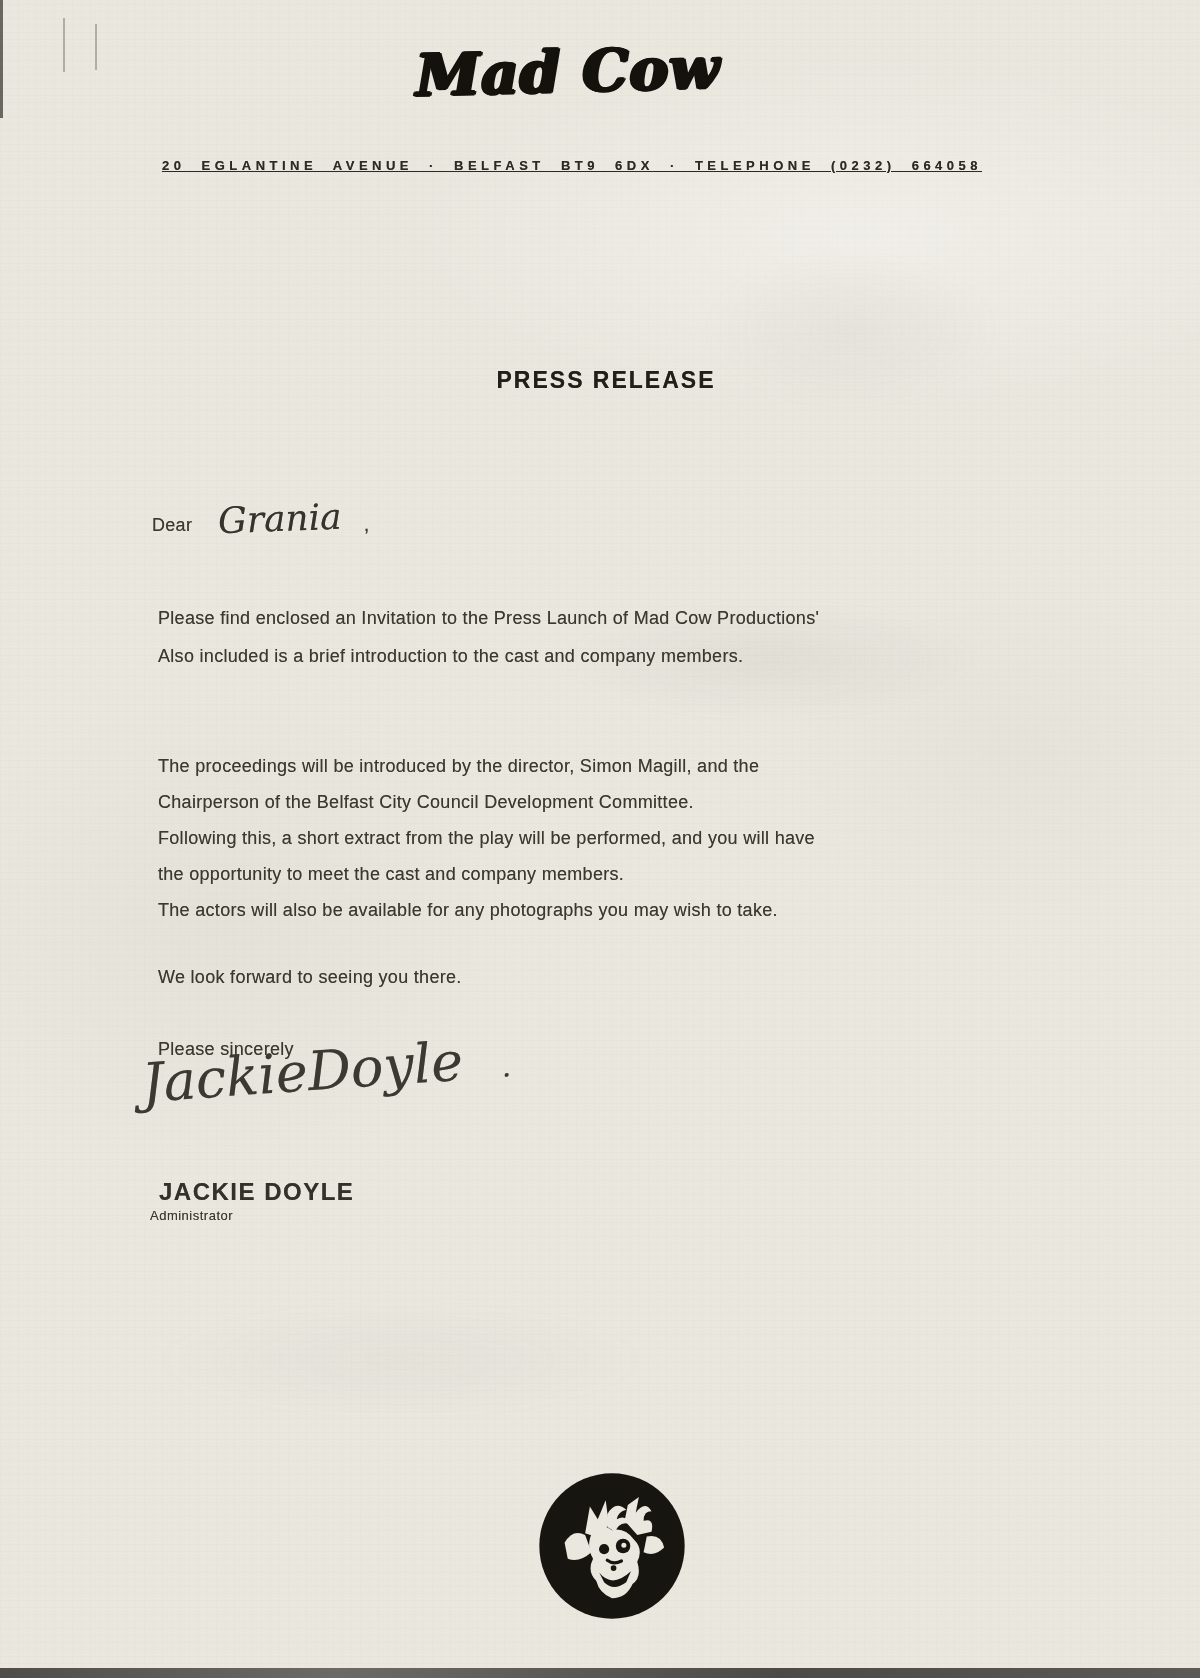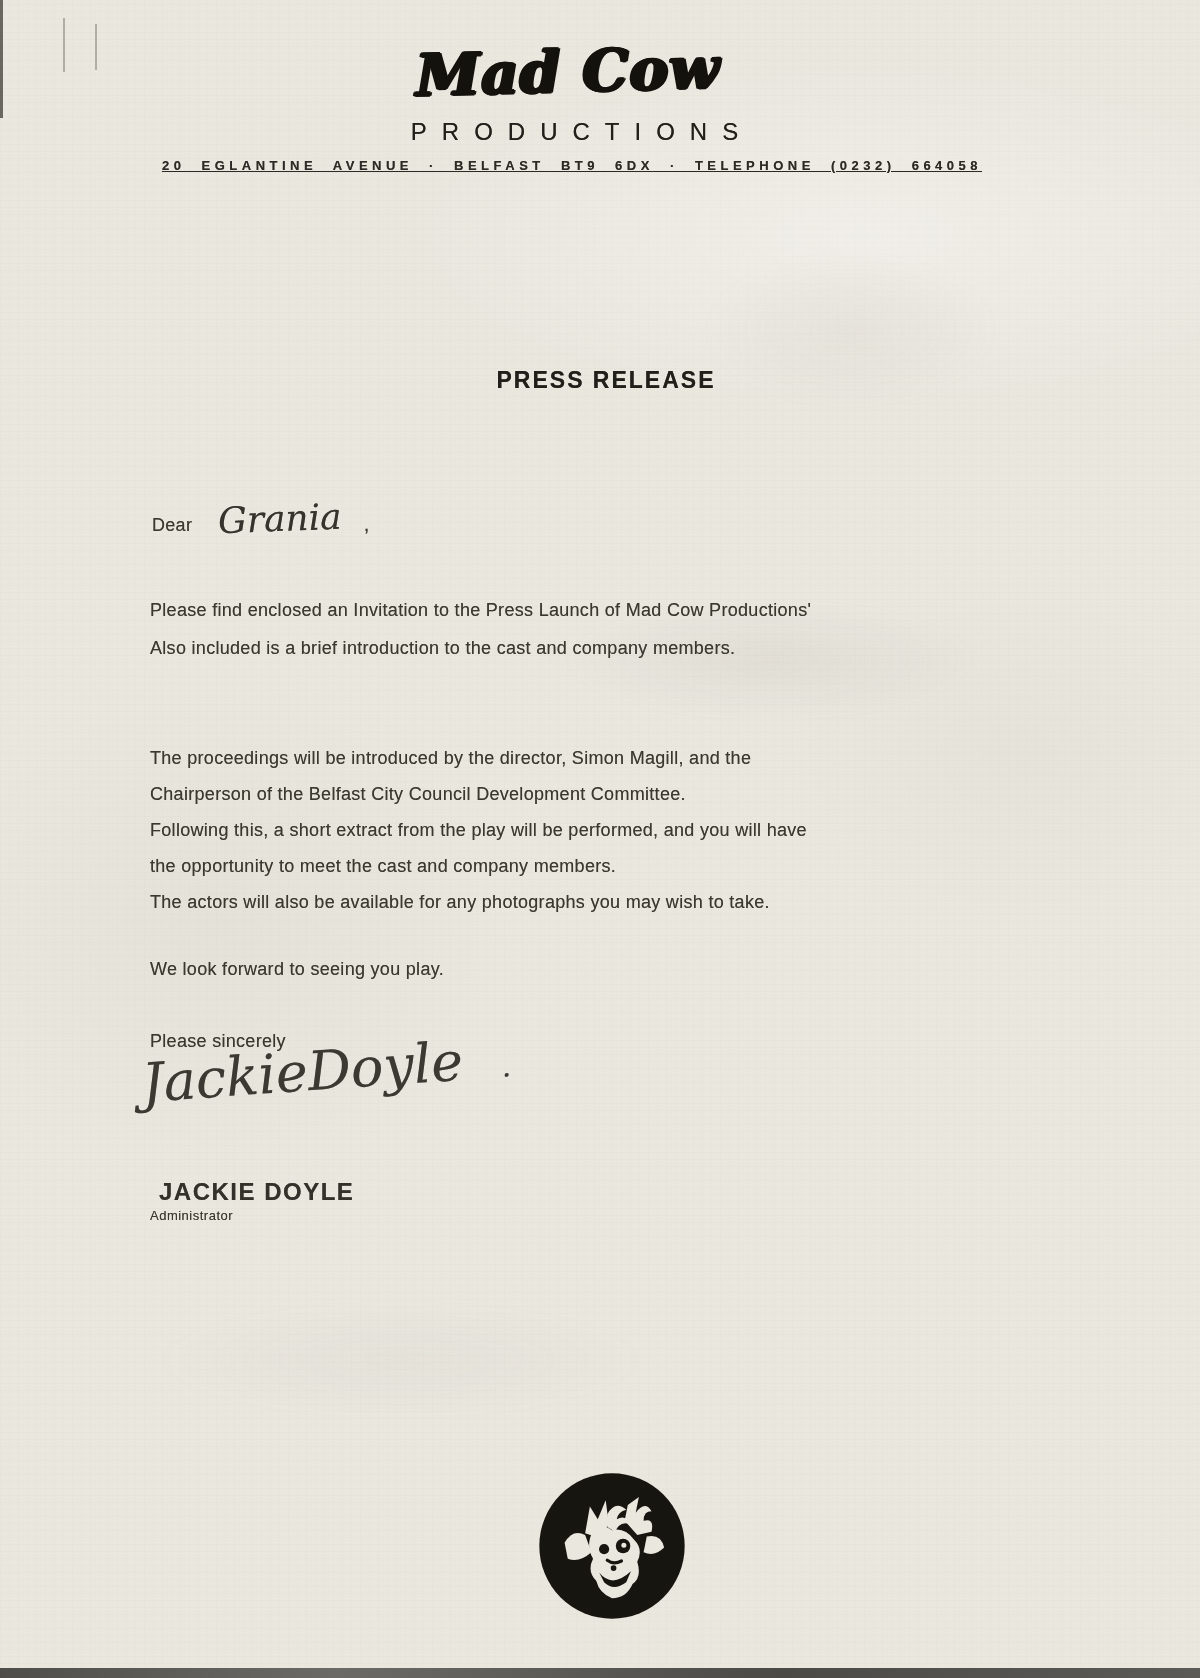--- a/index.html
+++ b/index.html
@@ -71,21 +71,21 @@
   .typedtext{font-size:18px;letter-spacing:0.3px;color:#3a382f;text-shadow:0 0 0.6px rgba(58,56,47,0.55);}
   .salutation{position:absolute;left:152px;top:498px;white-space:nowrap;}
   .salutation .typed{font-size:18px;margin-top:36px;}
   .salutation .name{
     font-family:"DejaVu Serif", serif;font-style:italic;
     font-size:36px;color:#35332c;
     margin-left:26px;display:inline-block;transform:rotate(-2deg);
     text-shadow:0 0 0.5px rgba(53,51,44,0.5);
   }
   .salutation .comma{font-size:20px;margin-left:22px;}
-  .para{position:absolute;left:150px;margin:0;width:860px;}
+  .para{position:absolute;left:150px;margin:8px;width:860px;}
   .para .line{display:block;}
   .para1{top:591px;line-height:38px;}
   .para2{top:740px;line-height:36px;}
   .para3{top:951px;line-height:36px;}
   .closing{top:1023px;line-height:36px;}
   .para b{font-weight:bold;color:#2e2c25;}
 
   .signature{
     position:absolute;left:142px;top:1052px;white-space:nowrap;
     font-family:"DejaVu Serif", serif;font-style:italic;
@@ -107,21 +107,20 @@
 
   <div class="scan-edge-left"></div>
   <div class="staple staple-1"></div>
   <div class="staple staple-2"></div>
   <div class="smudge smudge-1"></div>
   <div class="smudge smudge-2"></div>
   <div class="smudge smudge-3"></div>
 
   <div class="head-center logo-script" style="position:absolute;">Mad Cow</div>
 
-  <div class="head-center wordmark" style="position:absolute;">PRODUCTIONS</div>
 
   <div class="address">20 EGLANTINE AVENUE · BELFAST BT9 6DX · TELEPHONE (0232) 664058</div>
 
   <h1 class="title">PRESS RELEASE</h1>
 
   <div class="salutation">
     <span class="typed typedtext">Dear</span><span class="name">Grania</span><span class="comma typedtext">,</span>
   </div>
 
   <p class="para para1 typedtext">
@@ -130,21 +129,21 @@
   </p>
 
   <p class="para para2 typedtext">
     <span class="line">The proceedings will be introduced by the director, Simon Magill, and the</span>
     <span class="line">Chairperson of the Belfast City Council Development Committee.</span>
     <span class="line">Following this, a short extract from the play will be performed, and you will have</span>
     <span class="line">the opportunity to meet the cast and company members.</span>
     <span class="line">The actors will also be available for any photographs you may wish to take.</span>
   </p>
 
-  <p class="para para3 typedtext">We look forward to seeing you play.</p>
+  <p class="para para3 typedtext">We look forward to seeing you there.</p>
 
   <p class="para closing typedtext">Please sincerely</p>
 
   <div class="signature">
     <span>JackieDoyle</span><span class="sig-dot">.</span>
   </div>
 
   <div class="signer-name">JACKIE DOYLE</div>
   <div class="signer-title">Administrator</div>
 

